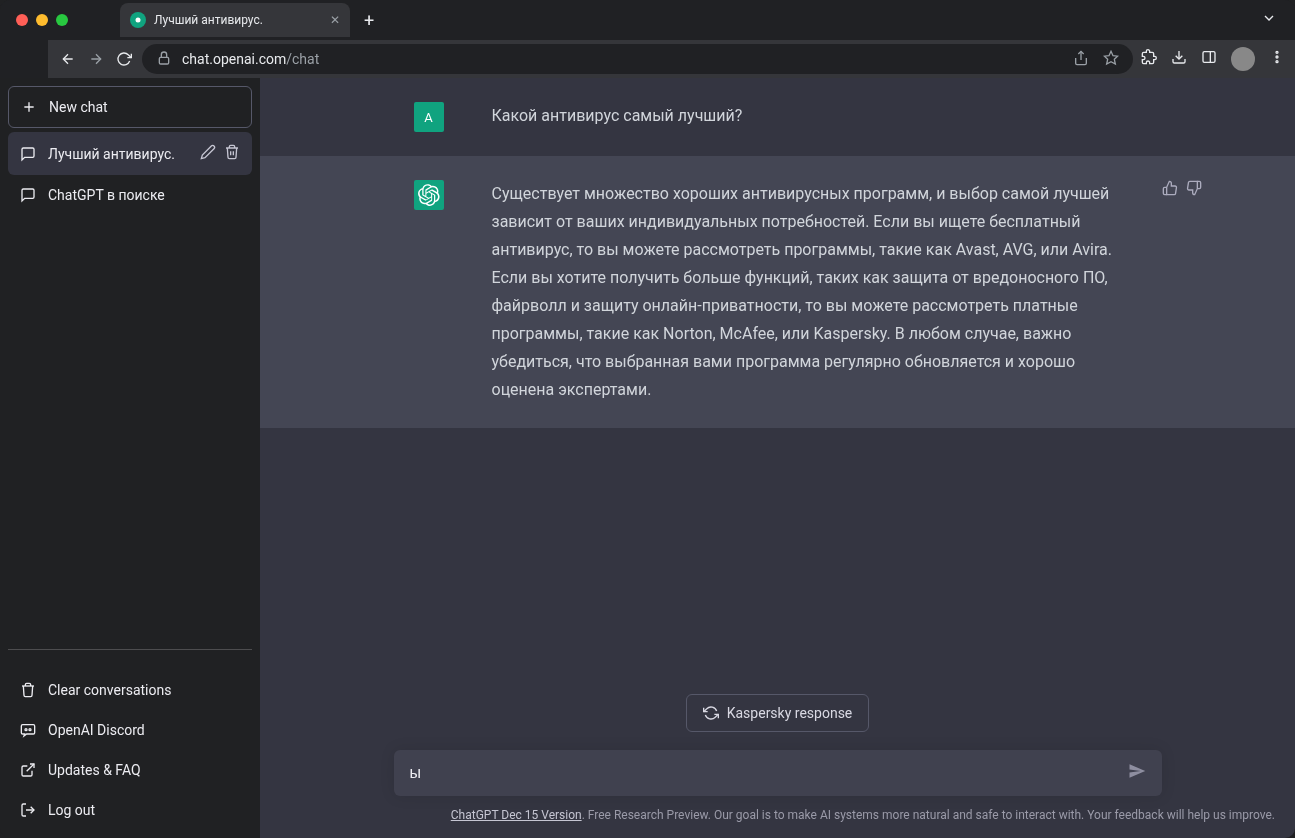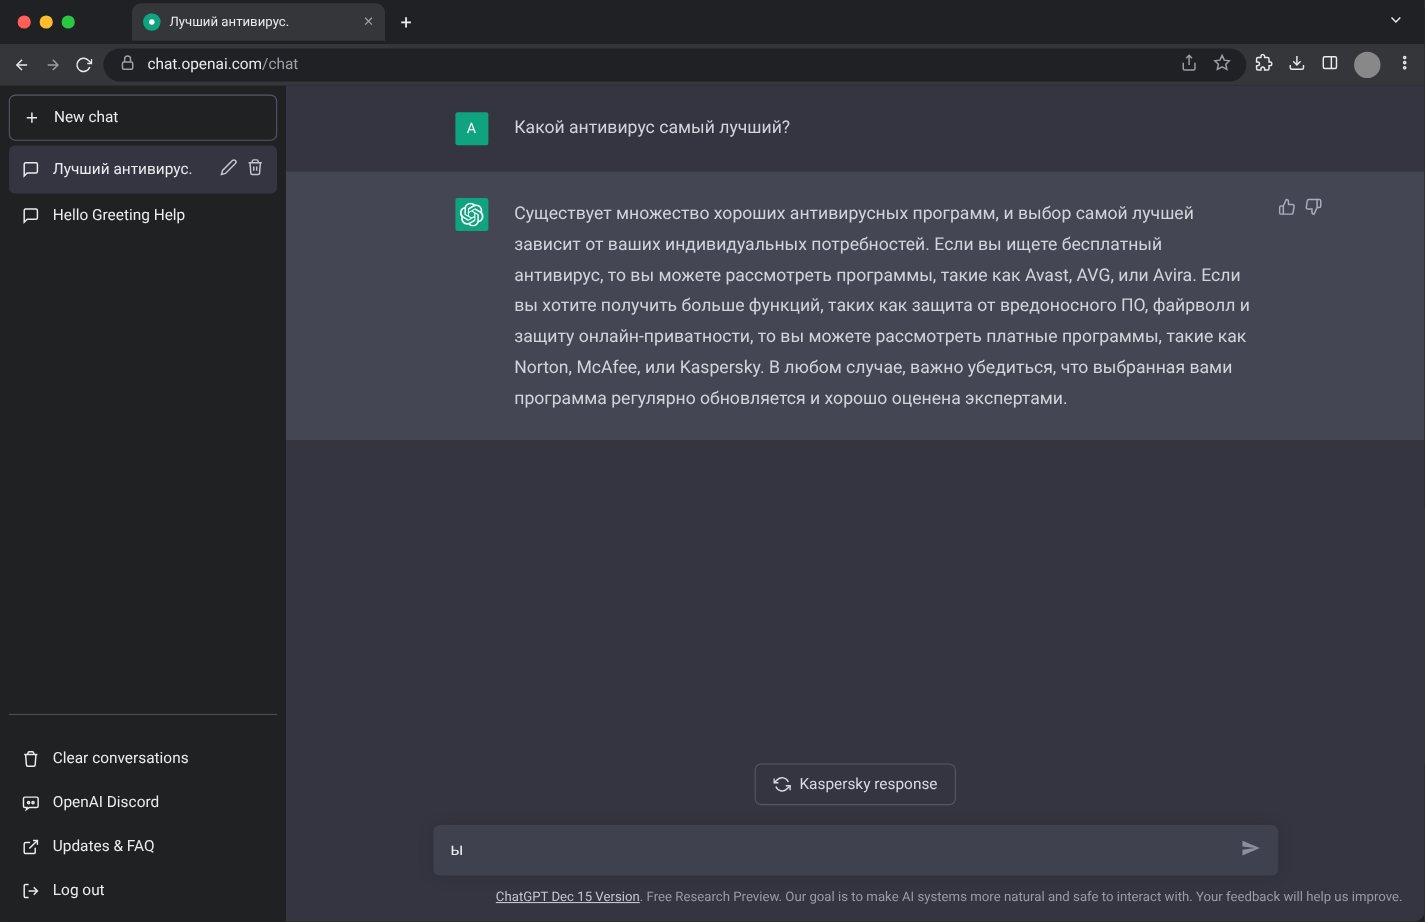--- a/index.html
+++ b/index.html
@@ -59,20 +59,21 @@
 .new-tab { color: #e8eaed; margin-left: 14px; font-size: 18px; cursor: pointer; }
 .tab-dropdown { margin-left: auto; margin-right: 10px; color: #e8eaed; cursor: pointer; }
 
 .nav-bar {
   height: 38px;
   display: flex;
   align-items: center;
   padding: 0 10px;
   gap: 8px;
   background: #35363a;
+  margin-left: 48px;
 }
 .nav-icon { color: #9aa0a6; width: 20px; display:flex; justify-content:center; cursor:pointer; }
 .nav-icon.active { color: #e8eaed; }
 .url-bar {
   flex: 1;
   background: #202124;
   height: 30px;
   border-radius: 15px;
   display: flex;
   align-items: center;
@@ -160,20 +161,21 @@
   color: #fff;
 }
 .avatar-user { background: #10a37f; }
 .avatar-ai { background: #10a37f; }
 .avatar-ai svg { width: 22px; height: 22px; }
 .msg-text {
   color: #d1d5db;
   font-size: 16px;
   line-height: 1.75;
   flex: 1;
+  margin-left: 24px;
 }
 .msg-actions {
   position: absolute;
   right: -40px;
   top: 0;
   display: flex;
   gap: 8px;
   color: #acacbe;
 }
 .thumb { cursor: pointer; }
@@ -347,21 +349,21 @@
                 <path d="M19 6l-1 14a2 2 0 0 1-2 2H8a2 2 0 0 1-2-2L5 6"></path>
                 <path d="M10 11v6M14 11v6"></path>
                 <path d="M8 6V4a2 2 0 0 1 2-2h4a2 2 0 0 1 2 2v2"></path>
               </svg></span>
         </div>
       </div>
       <div class="chat-item">
         <svg class="icon-svg" viewBox="0 0 24 24">
             <path d="M21 15a2 2 0 0 1-2 2H7l-4 4V5a2 2 0 0 1 2-2h14a2 2 0 0 1 2 2z"></path>
           </svg>
-        <span class="chat-item-label">Hello Greeting Help</span>
+        <span class="chat-item-label">ChatGPT в поиске</span>
       </div>
     </div>
     <div class="sidebar-bottom">
       <div class="sidebar-option">
         <svg class="icon-svg" viewBox="0 0 24 24">
             <polyline points="3 6 5 6 21 6"></polyline>
             <path d="M19 6l-1 14a2 2 0 0 1-2 2H8a2 2 0 0 1-2-2L5 6"></path>
             <path d="M8 6V4a2 2 0 0 1 2-2h4a2 2 0 0 1 2 2v2"></path>
           </svg>
         <span>Clear conversations</span>

